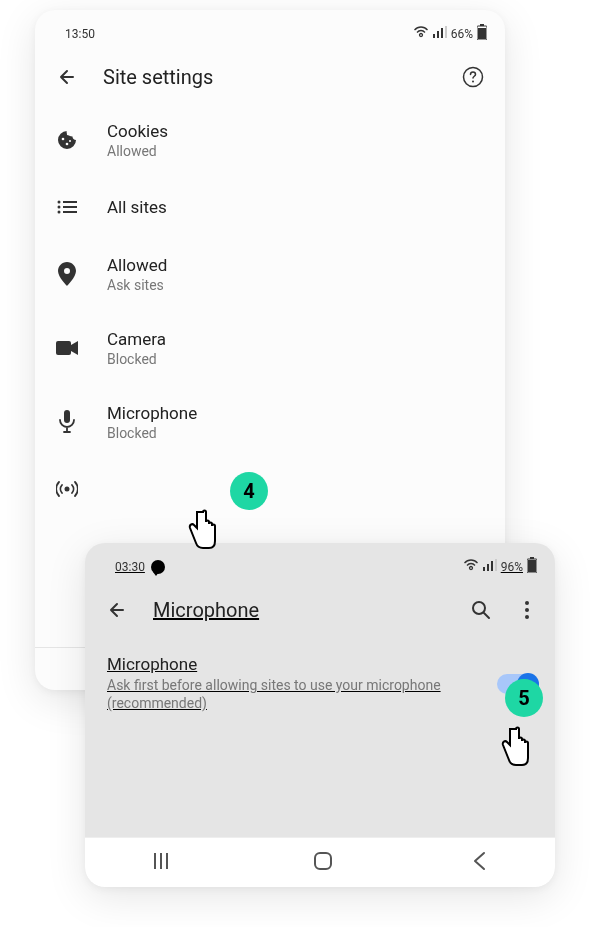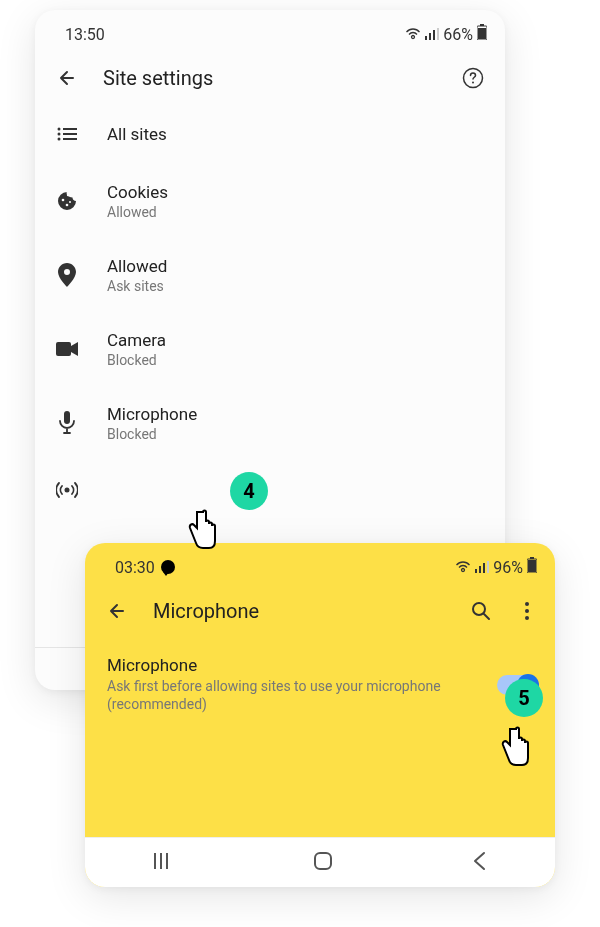--- a/index.html
+++ b/index.html
@@ -24,28 +24,29 @@
       left: 35px;
       top: 10px;
       width: 470px;
       height: 680px;
     }
     .card2 {
       left: 85px;
       top: 543px;
       width: 470px;
       height: 344px;
-      background: #fde047;
+      background: #e5e5e5;
+      text-decoration: underline;
     }
     .status-bar {
       display: flex;
       justify-content: space-between;
       align-items: center;
       padding: 14px 18px 8px 30px;
-      font-size: 16px;
+      font-size: 12px;
       color: #333;
     }
     .status-left {
       display: flex;
       align-items: center;
       gap: 6px;
     }
     .status-right {
       display: flex;
       align-items: center;
@@ -260,51 +261,51 @@
       <svg width="22" height="22" viewBox="0 0 22 22">
           <circle cx="11" cy="11" r="9.5" stroke="#333" stroke-width="1.5" fill="none"></circle>
           <path d="M8.5 8.5a2.5 2.5 0 015 0c0 1.5-2.5 2-2.5 3.5" stroke="#333" stroke-width="1.5" fill="none" stroke-linecap="round"></path>
           <circle cx="11" cy="15.5" r="1" fill="#333"></circle>
         </svg>
     </div>
   </div>
 
   <div class="setting-item">
     <div class="setting-icon">
+      <svg width="22" height="22" viewBox="0 0 22 22">
+          <path d="M11 2a9 9 0 109 9c-2 0-3.5-1.5-3.5-3.5C14 7.5 12.5 6 11 6c0-2-1-4 0-4z" fill="#333"></path>
+          <circle cx="7" cy="10" r="1.3" fill="#fcfcfc"></circle>
+          <circle cx="11" cy="15" r="1.3" fill="#fcfcfc"></circle>
+          <circle cx="14" cy="12" r="1" fill="#fcfcfc"></circle>
+        </svg>
+    </div>
+    <div class="setting-text">
+      <span class="setting-label">Cookies</span>
+      <span class="setting-status">Allowed</span>
+    </div>
+  </div>
+
+  <div class="setting-item">
+    <div class="setting-icon">
       <svg width="20" height="14" viewBox="0 0 20 14">
           <circle cx="2" cy="2" r="1.5" fill="#333"></circle>
           <rect x="6" y="1" width="14" height="2" fill="#333"></rect>
           <circle cx="2" cy="7" r="1.5" fill="#333"></circle>
           <rect x="6" y="6" width="14" height="2" fill="#333"></rect>
           <circle cx="2" cy="12" r="1.5" fill="#333"></circle>
           <rect x="6" y="11" width="14" height="2" fill="#333"></rect>
         </svg>
     </div>
     <div class="setting-text">
       <span class="setting-label">All sites</span>
     </div>
   </div>
 
   <div class="setting-item">
     <div class="setting-icon">
-      <svg width="22" height="22" viewBox="0 0 22 22">
-          <path d="M11 2a9 9 0 109 9c-2 0-3.5-1.5-3.5-3.5C14 7.5 12.5 6 11 6c0-2-1-4 0-4z" fill="#333"></path>
-          <circle cx="7" cy="10" r="1.3" fill="#fcfcfc"></circle>
-          <circle cx="11" cy="15" r="1.3" fill="#fcfcfc"></circle>
-          <circle cx="14" cy="12" r="1" fill="#fcfcfc"></circle>
-        </svg>
-    </div>
-    <div class="setting-text">
-      <span class="setting-label">Cookies</span>
-      <span class="setting-status">Allowed</span>
-    </div>
-  </div>
-
-  <div class="setting-item">
-    <div class="setting-icon">
       <svg width="18" height="24" viewBox="0 0 18 24">
           <path d="M9 0C4 0 0 4 0 9c0 6 9 15 9 15s9-9 9-15c0-5-4-9-9-9zm0 12a3 3 0 110-6 3 3 0 010 6z" fill="#333"></path>
         </svg>
     </div>
     <div class="setting-text">
       <span class="setting-label">Allowed</span>
       <span class="setting-status">Ask sites</span>
     </div>
   </div>
 

